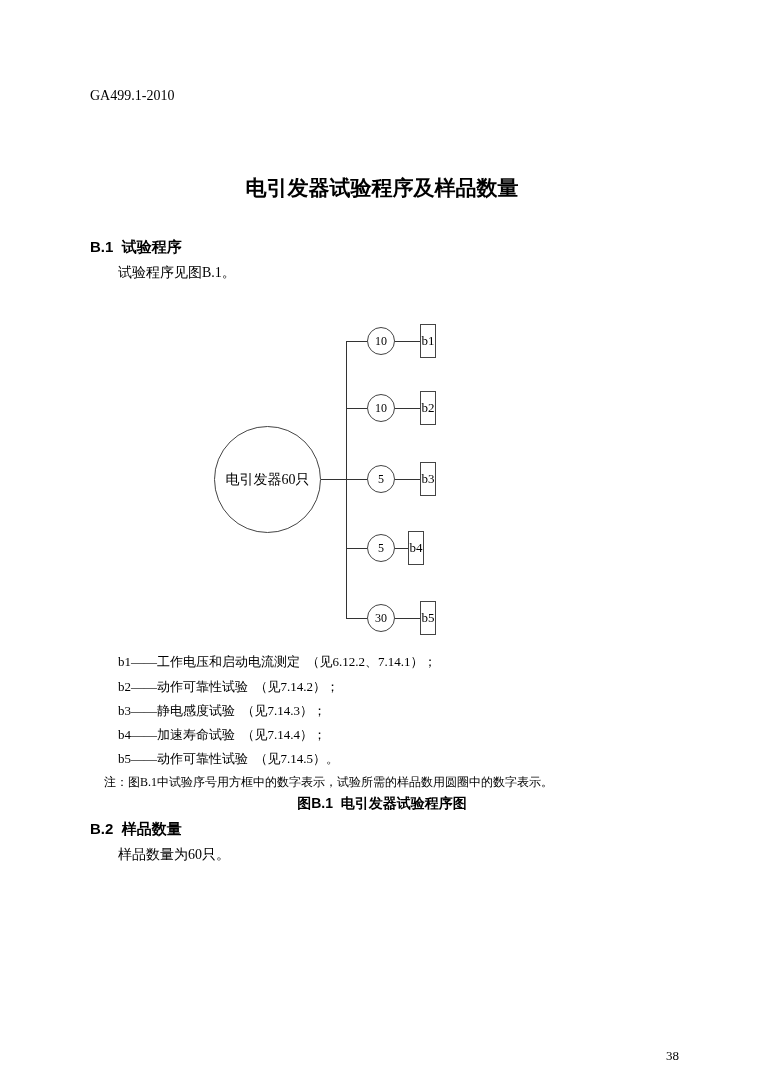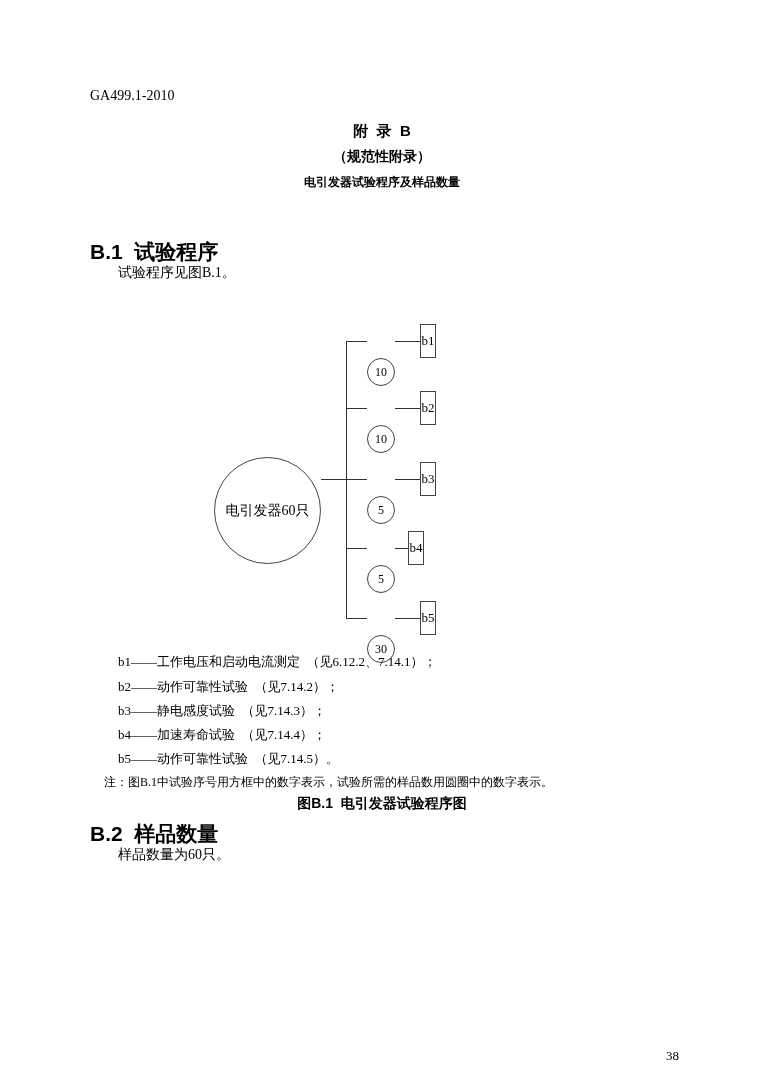--- a/index.html
+++ b/index.html
@@ -13,28 +13,28 @@
     margin:0 auto;
     overflow:hidden;
     padding-left:43px;
   }
   .abs { position:absolute; }
   .center { left:0; width:764px; text-align:center; }
   .ws-pre { white-space:pre; }
   .doc-num { left:90px; top:88px; font-size:14px; }
   .h-appendix { top:122px; font-size:15px; font-weight:bold; font-family:"Liberation Sans", sans-serif; }
   .h-sub { top:148px; font-size:14px; font-weight:bold; font-family:"Liberation Sans", sans-serif; }
-  .h-main { top:174px; font-size:12px; font-weight:bold; font-family:"Liberation Sans", sans-serif; }
-  .sec-heading { left:90px; font-size:21px; font-weight:bold; font-family:"Liberation Sans", sans-serif; }
+  .h-main { top:174px; font-size:21px; font-weight:bold; font-family:"Liberation Sans", sans-serif; }
+  .sec-heading { left:90px; font-size:15px; font-weight:bold; font-family:"Liberation Sans", sans-serif; }
   .body-text { font-size:14px; }
   .hline { position:absolute; height:0; border-top:1px solid #333; }
   .vline { position:absolute; width:0; border-left:1px solid #333; }
   .node-circle {
     position:absolute; border:1px solid #444; border-radius:50%;
-    background:#fff; display:flex; align-items:center; justify-content:center;margin-top:31px;
+    background:#fff; display:flex; align-items:center; justify-content:center;
   }
   .node-circle.src {
     left:214px; top:426px; width:107px; height:107px;
     flex-direction:row; font-size:14px; line-height:26px; text-align:center;
   }
   .node-circle.small { width:28px; height:28px; font-size:12px; }
   .node-box {
     position:absolute; border:1px solid #444; background:#fff;
     width:16px; height:34px; display:flex; align-items:center; justify-content:center;
     font-size:13px;
@@ -44,22 +44,20 @@
   .caption { top:795px; font-size:14px; font-weight:bold; font-family:"Liberation Sans", sans-serif; }
   .page-num { left:666px; top:1048px; font-size:13px; }
 </style>
 </head>
 <body>
 
 <div class="page">
 
   <div class="abs doc-num">GA499.1-2010</div>
 
-  <div class="abs center h-appendix ws-pre">附  录  B</div>
-  <div class="abs center h-sub">（规范性附录）</div>
   <div class="abs center h-main">电引发器试验程序及样品数量</div>
 
   <div class="abs sec-heading ws-pre" style="top:238px">B.1  试验程序</div>
   <div class="abs body-text" style="left:118px; top:264px">试验程序见图B.1。</div>
 
   <div>
 
     <div class="node-circle src">
       <div>电引发器</div>
       <div>60只</div>

